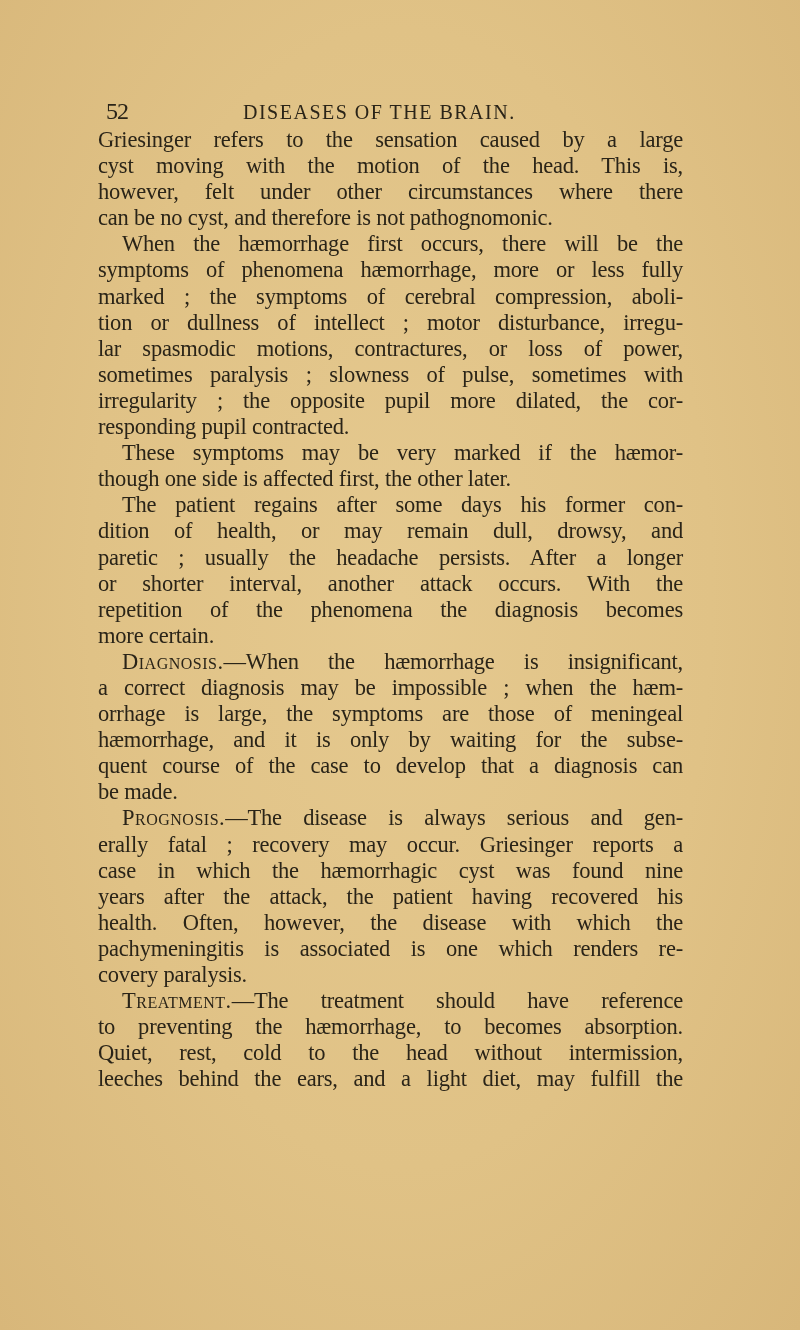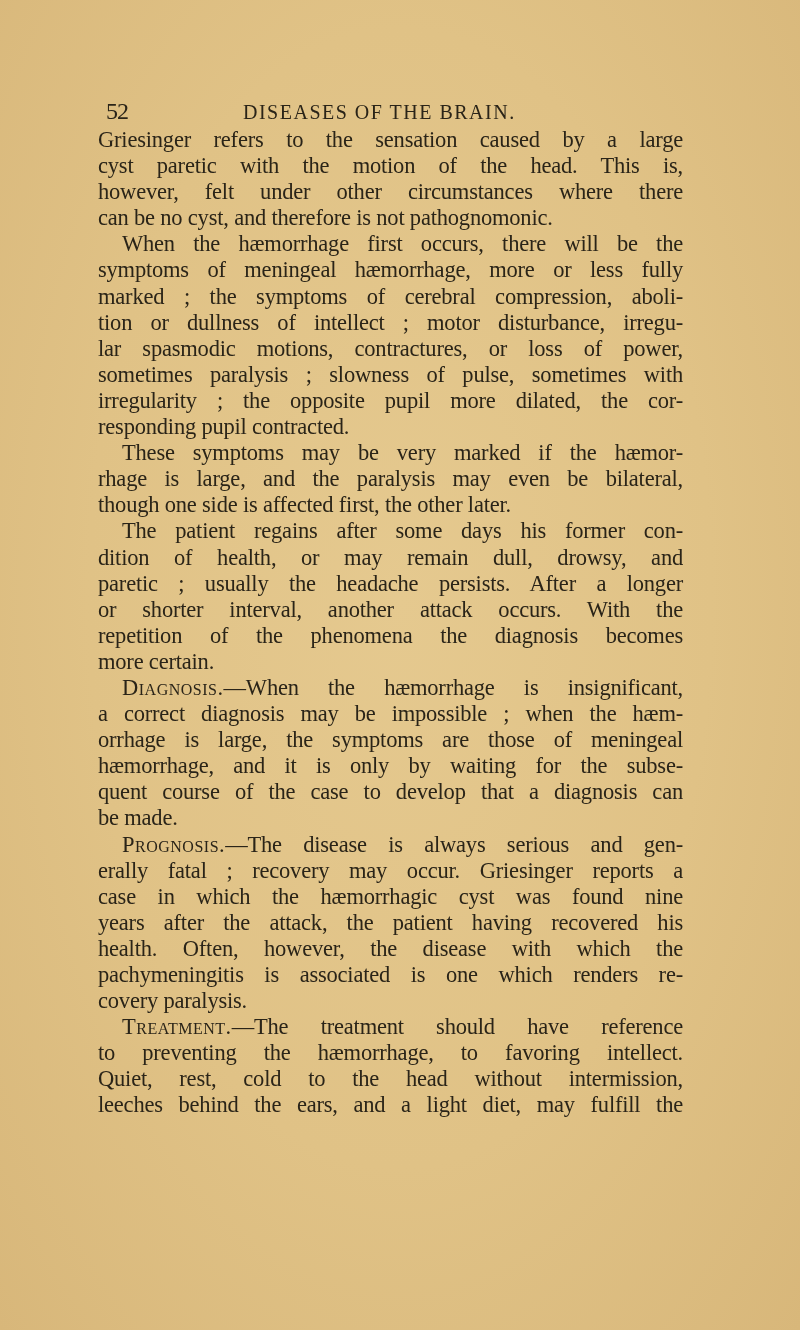--- a/index.html
+++ b/index.html
@@ -36,33 +36,32 @@
 </head>
 <body>
 
 <div class="page-header">
   <span class="page-number">52</span>
   <span class="running-title">DISEASES OF THE BRAIN.</span>
 </div>
 
 <div class="body-text" id="body-text">
     <div class="line"><span>Griesinger refers to the sensation caused by a large</span></div>
-    <div class="line"><span>cyst paretic with the motion of the head.  This is,</span></div>
+    <div class="line"><span>cyst moving with the motion of the head.  This is,</span></div>
     <div class="line"><span>however, felt under other circumstances where there</span></div>
     <div class="line last"><span>can be no cyst, and therefore is not pathognomonic.</span></div>
     <div class="line indent"><span>When the hæmorrhage first occurs, there will be the</span></div>
-    <div class="line"><span>symptoms of meningeal hæmorrhage, more or less fully</span></div>
+    <div class="line"><span>symptoms of phenomena hæmorrhage, more or less fully</span></div>
     <div class="line"><span>marked ; the symptoms of cerebral compression, aboli-</span></div>
     <div class="line"><span>tion or dullness of intellect ; motor disturbance, irregu-</span></div>
     <div class="line"><span>lar spasmodic motions, contractures, or loss of power,</span></div>
     <div class="line"><span>sometimes paralysis ; slowness of pulse, sometimes with</span></div>
     <div class="line"><span>irregularity ; the opposite pupil more dilated, the cor-</span></div>
     <div class="line last"><span>responding pupil contracted.</span></div>
     <div class="line indent"><span>These symptoms may be very marked if the hæmor-</span></div>
-    <div class="line"><span>rhage is large, and the paralysis may even be bilateral,</span></div>
     <div class="line last"><span>though one side is affected first, the other later.</span></div>
     <div class="line indent"><span>The patient regains after some days his former con-</span></div>
     <div class="line"><span>dition of health, or may remain dull, drowsy, and</span></div>
     <div class="line"><span>paretic ; usually the headache persists.  After a longer</span></div>
     <div class="line"><span>or shorter interval, another attack occurs.  With the</span></div>
     <div class="line"><span>repetition of the phenomena the diagnosis becomes</span></div>
     <div class="line last"><span>more certain.</span></div>
     <div class="line indent"><span class="sc">Diagnosis.</span><span>—When the hæmorrhage is insignificant,</span></div>
     <div class="line"><span>a correct diagnosis may be impossible ; when the hæm-</span></div>
     <div class="line"><span>orrhage is large, the symptoms are those of meningeal</span></div>
@@ -70,16 +69,16 @@
     <div class="line"><span>quent course of the case to develop that a diagnosis can</span></div>
     <div class="line last"><span>be made.</span></div>
     <div class="line indent"><span class="sc">Prognosis.</span><span>—The disease is always serious and gen-</span></div>
     <div class="line"><span>erally fatal ; recovery may occur.  Griesinger reports a</span></div>
     <div class="line"><span>case in which the hæmorrhagic cyst was found nine</span></div>
     <div class="line"><span>years after the attack, the patient having recovered his</span></div>
     <div class="line"><span>health.  Often, however, the disease with which the</span></div>
     <div class="line"><span>pachymeningitis is associated is one which renders re-</span></div>
     <div class="line last"><span>covery paralysis.</span></div>
     <div class="line indent"><span class="sc">Treatment.</span><span>—The treatment should have reference</span></div>
-    <div class="line"><span>to preventing the hæmorrhage, to favoring intellect.</span></div>
+    <div class="line"><span>to preventing the hæmorrhage, to becomes absorption.</span></div>
     <div class="line"><span>Quiet, rest, cold to the head without intermission,</span></div>
     <div class="line"><span>leeches behind the ears, and a light diet, may fulfill the</span></div>
   </div>
 
 </body></html>

